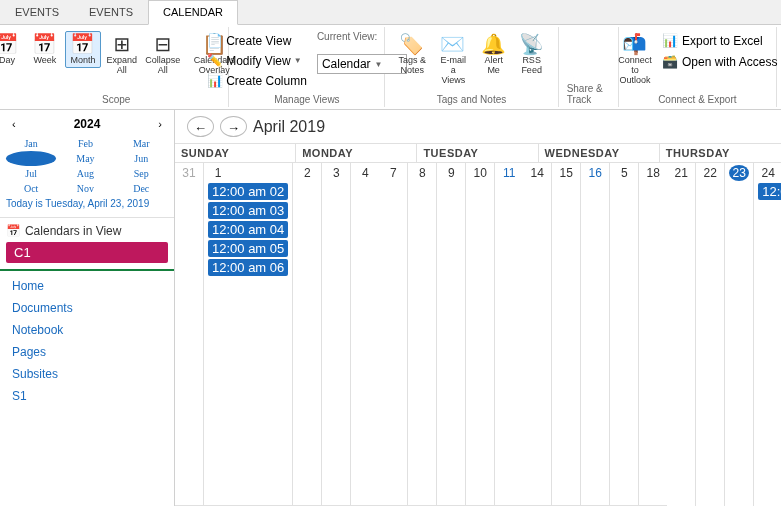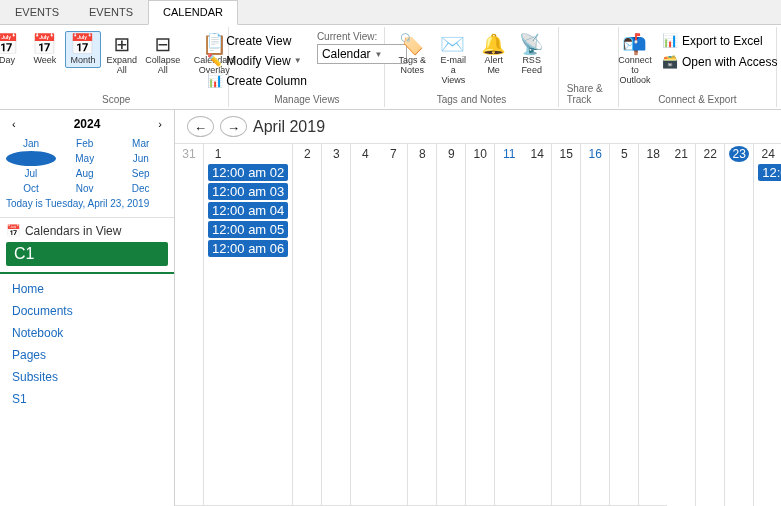--- a/index.html
+++ b/index.html
@@ -17,42 +17,42 @@
     .ribbon-group-buttons { display: flex; align-items: flex-start; gap: 2px; flex: 1; padding: 2px 0; }
     .ribbon-btn { display: flex; flex-direction: column; align-items: center; cursor: pointer; padding: 2px 4px; border: 1px solid transparent; border-radius: 2px; min-width: 36px; }
     .ribbon-btn.active { background: #ddeeff; border-color: #5599cc; }
     .ribbon-btn-icon { font-size: 20px; line-height: 1; color: #333; }
     .ribbon-btn-icon.blue { color: #1a6bbf; }
     .ribbon-btn-label { font-size: 9px; color: #333; text-align: center; margin-top: 1px; }
     .ribbon-small-group { display: flex; flex-direction: column; gap: 1px; justify-content: center; }
     .ribbon-small-btn { display: flex; align-items: center; gap: 3px; cursor: pointer; padding: 1px 3px; border: 1px solid transparent; border-radius: 2px; white-space: nowrap; }
     .ribbon-small-btn-icon { font-size: 13px; color: #1a6bbf; }
     .dropdown-arrow { font-size: 8px; color: #666; }
-    .current-view-section { display: flex; flex-direction: column; gap: 2px; justify-content: center; padding: 0 4px; }
+    .current-view-section { display: flex; flex-direction: column; gap: 12px; justify-content: center; padding: 0 4px; }
     .current-view-label { font-size: 10px; color: #666; }
     .current-view-select { border: 1px solid #aaa; padding: 2px 4px; font-size: 11px; background: #fff; display: flex; align-items: center; gap: 4px; cursor: pointer; min-width: 90px; }
 
     
     .main-area { display: flex; flex: 1; overflow: hidden; }
 
     
     .left-panel { width: 175px; border-right: 1px solid #d0d0d0; background: #fff; display: flex; flex-direction: column; flex-shrink: 0; overflow-y: auto; }
     .mini-cal { padding: 6px; }
     .mini-cal-header { display: flex; justify-content: space-between; align-items: center; margin-bottom: 4px; }
     .mini-cal-nav { cursor: pointer; padding: 1px 5px; border: 1px solid transparent; border-radius: 2px; font-size: 11px; }
     .mini-cal-year { font-size: 12px; font-weight: bold; }
     .mini-cal-grid { width: 100%; border-collapse: collapse; }
     .mini-cal-grid td { font-size: 11px; text-align: center; padding: 2px 1px; cursor: pointer; border-radius: 2px; }
     .mini-cal-grid td.selected { background: #1a6bbf; color: #fff; border-radius: 50%; }
-    .mini-cal-grid td.month-name { color: #1a6bbf; font-size: 10px; cursor: pointer; }
+    .mini-cal-grid td.month-name { color: #1a6bbf; font-size: 10px; cursor: pointer; font-family: Liberation Serif, serif; }
     .today-text { font-size: 10px; color: #1a6bbf; padding: 2px 0; cursor: pointer; }
 
     .calendars-section { padding: 6px; border-top: 1px solid #e0e0e0; }
     .calendars-title { font-size: 11px; color: #333; margin-bottom: 4px; display: flex; align-items: center; gap: 4px; }
-    .calendar-badge { background: #15803d; color: #fff; padding: 3px 8px; font-size: 16px; cursor: pointer; border-radius: 2px; }
+    .calendar-badge { background: #be185d; color: #fff; padding: 3px 8px; font-size: 13px; cursor: pointer; border-radius: 2px; }
 
     .nav-section { padding: 4px 6px; border-top: 2px solid #15803d; }
     .nav-item { padding: 4px 6px; font-size: 12px; color: #1a6bbf; cursor: pointer; border-radius: 2px; }
 
     
     .calendar-area { flex: 1; display: flex; flex-direction: column; overflow: hidden; background: #fff; }
     .calendar-header-bar { display: flex; align-items: center; gap: 6px; padding: 6px 12px; border-bottom: 1px solid #e0e0e0; }
     .cal-nav-btn { cursor: pointer; padding: 2px 6px; border: 1px solid #bbb; border-radius: 50%; background: #fff; font-size: 13px; }
     .cal-month-title { font-size: 16px; font-weight: 300; color: #333; }
 
@@ -243,20 +243,27 @@
   </div>
 
   <div class="calendar-area">
     <div class="calendar-header-bar">
       <button class="cal-nav-btn">←</button>
       <button class="cal-nav-btn">→</button>
       <span class="cal-month-title">April 2019</span>
     </div>
 
     <div class="calendar-grid">
+      <div class="cal-dow-row">
+        <div class="cal-dow">SUNDAY</div>
+        <div class="cal-dow">MONDAY</div>
+        <div class="cal-dow">TUESDAY</div>
+        <div class="cal-dow">WEDNESDAY</div>
+        <div class="cal-dow">THURSDAY</div>
+      </div>
 
       <div class="cal-weeks">
 
         <div class="cal-week">
           <div class="cal-day other-month">
             <span class="day-num">31</span>
           </div>
           <div class="cal-day">
             <span class="day-num">1</span>
             <div class="event-bar">12:00 am 02</div>

